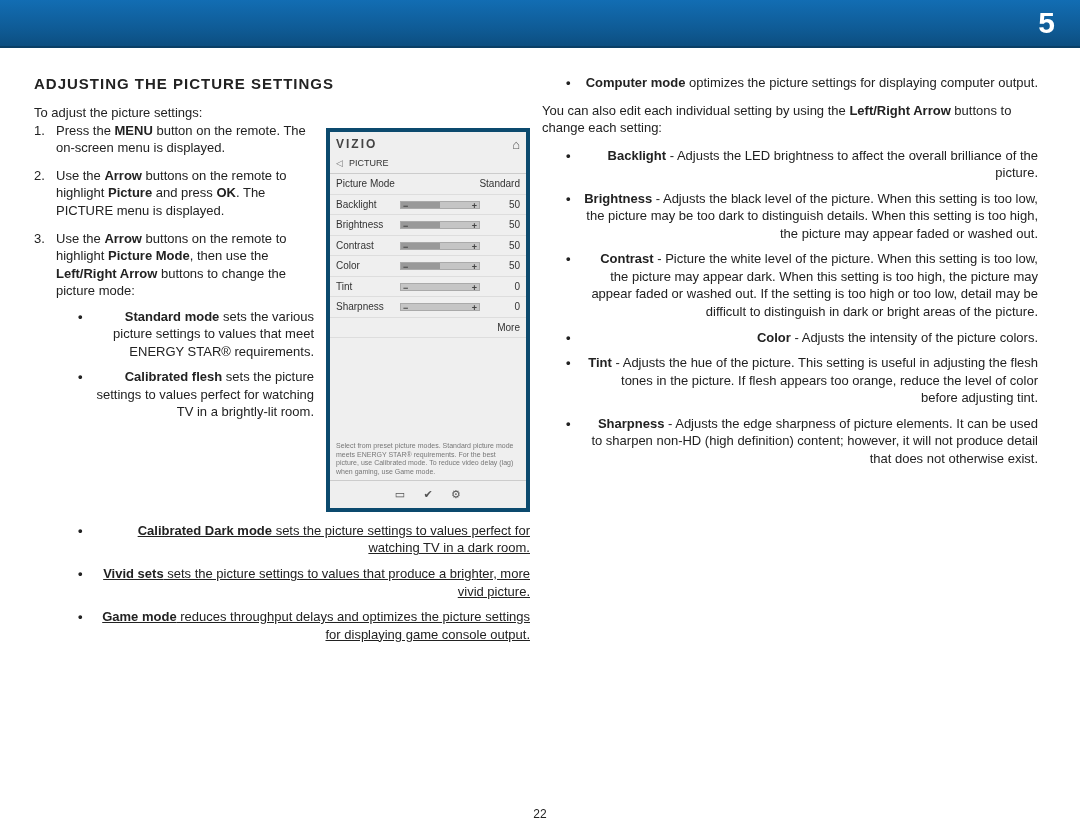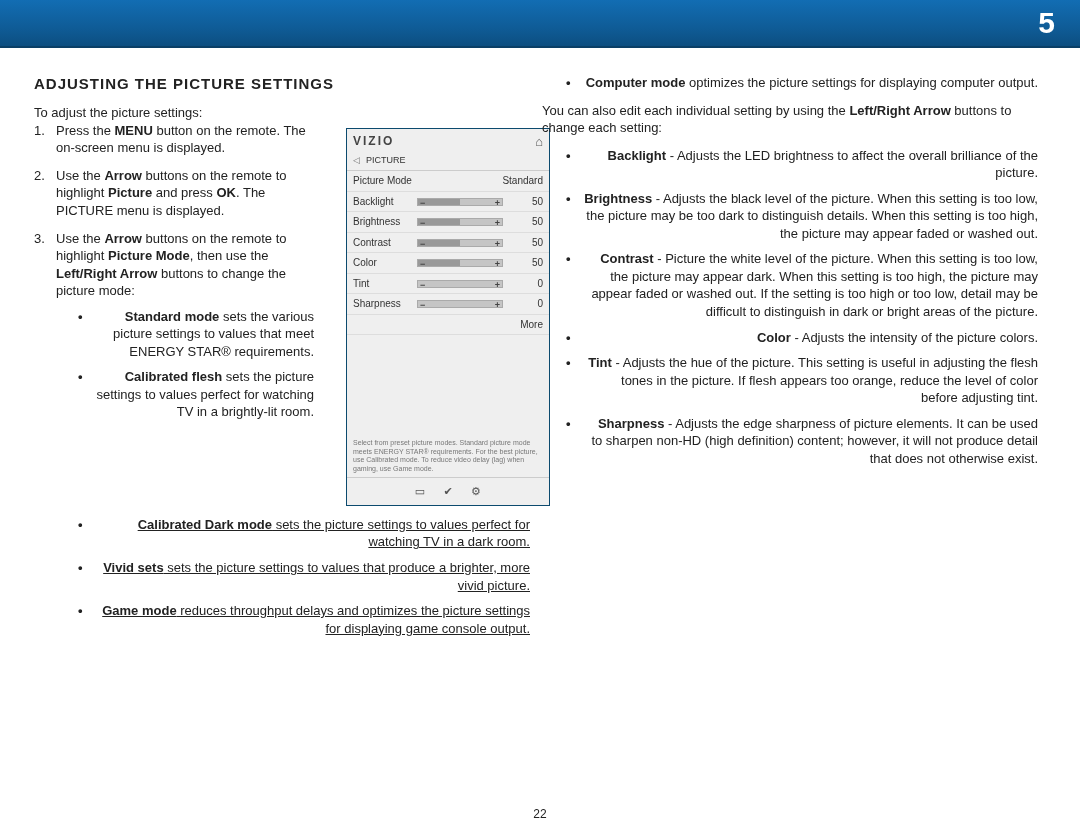--- a/index.html
+++ b/index.html
@@ -52,25 +52,24 @@
   ul.bullets { list-style: none; }
   ul.bullets > li { position: relative; padding-left: 18px; margin-bottom: 8px; text-align: right; }
   ul.bullets > li::before { content: "•"; position: absolute; left: 0; font-weight: bold; }
   .step-body { max-width: 280px; }
   .step3-modes { padding-left: 22px; margin-top: 8px; }
   .modes-wide { padding-left: 44px; margin-top: 4px; text-decoration: underline; }
   .b { font-weight: 700; }
   .osd-wrap { float: right; width: 204px; margin: 6px 0 6px 12px; }
   .osd {
     width: 204px;
-    border: 1px solid #0c4a6e;
+    border: 4px solid #0c4a6e;
     background: #efefef;
     font-size: 10px;
     color: #333;
-    margin-left: 20px;
   }
   .osd-top { display: flex; justify-content: space-between; align-items: center; padding: 4px 6px 2px 6px; }
   .osd-logo { font-weight: 800; letter-spacing: 2px; font-size: 12px; color: #444; }
   .osd-home { font-size: 13px; color: #555; }
   .osd-crumb { display: flex; align-items: center; gap: 6px; padding: 2px 6px 4px 6px; border-bottom: 1px solid #ccc; font-size: 9px; }
   .osd-crumb .tri { font-size: 9px; color: #777; }
   .osd-row { display: flex; align-items: center; justify-content: space-between; padding: 3px 6px; border-bottom: 1px solid #ddd; }
   .osd-row .label { flex: 0 0 60px; }
   .osd-row .val { width: 36px; text-align: right; }
   .slider {

